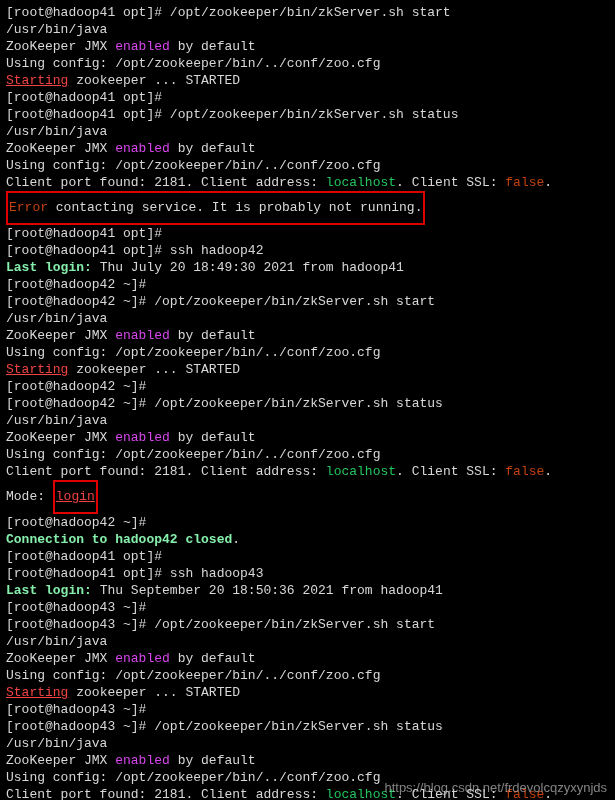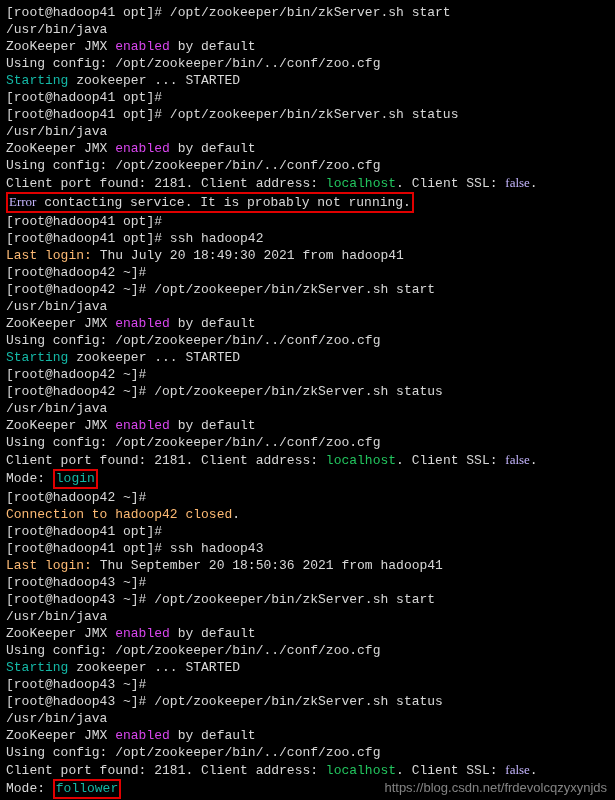--- a/index.html
+++ b/index.html
@@ -10,29 +10,29 @@
       font-family: 'Courier New', monospace;
       font-size: 13px;
       line-height: 17px;
       color: #d0d0d0;
       padding: 4px 6px;
       position: relative;
       overflow: hidden;
     }
     .line { white-space: pre; }
     .white { color: #d8d8d8; }
-    .cyan { color: #14b8a6; }
+    .cyan { color: #ef4444; text-decoration: underline; }
     .green { color: #d946ef; }
-    .yellow { color: #fdba74; }
-    .red { color: #c4b5fd; font-family: Liberation Serif, serif; }
+    .yellow { color: #86efac; font-weight: bold; }
+    .red { color: #c2410c; }
     .orange { color: #22c55e; }
     .red-box {
       border: 2px solid #e00000;
       display: inline-block;
-      padding: 1px 1px;
+      padding: 8px 1px;
       line-height: 14px;
     }
     .watermark {
       position: absolute;
       bottom: 4px;
       right: 8px;
       color: rgba(200,200,200,0.65);
       font-family: Liberation Sans, sans-serif;
       font-size: 13px;
     }

